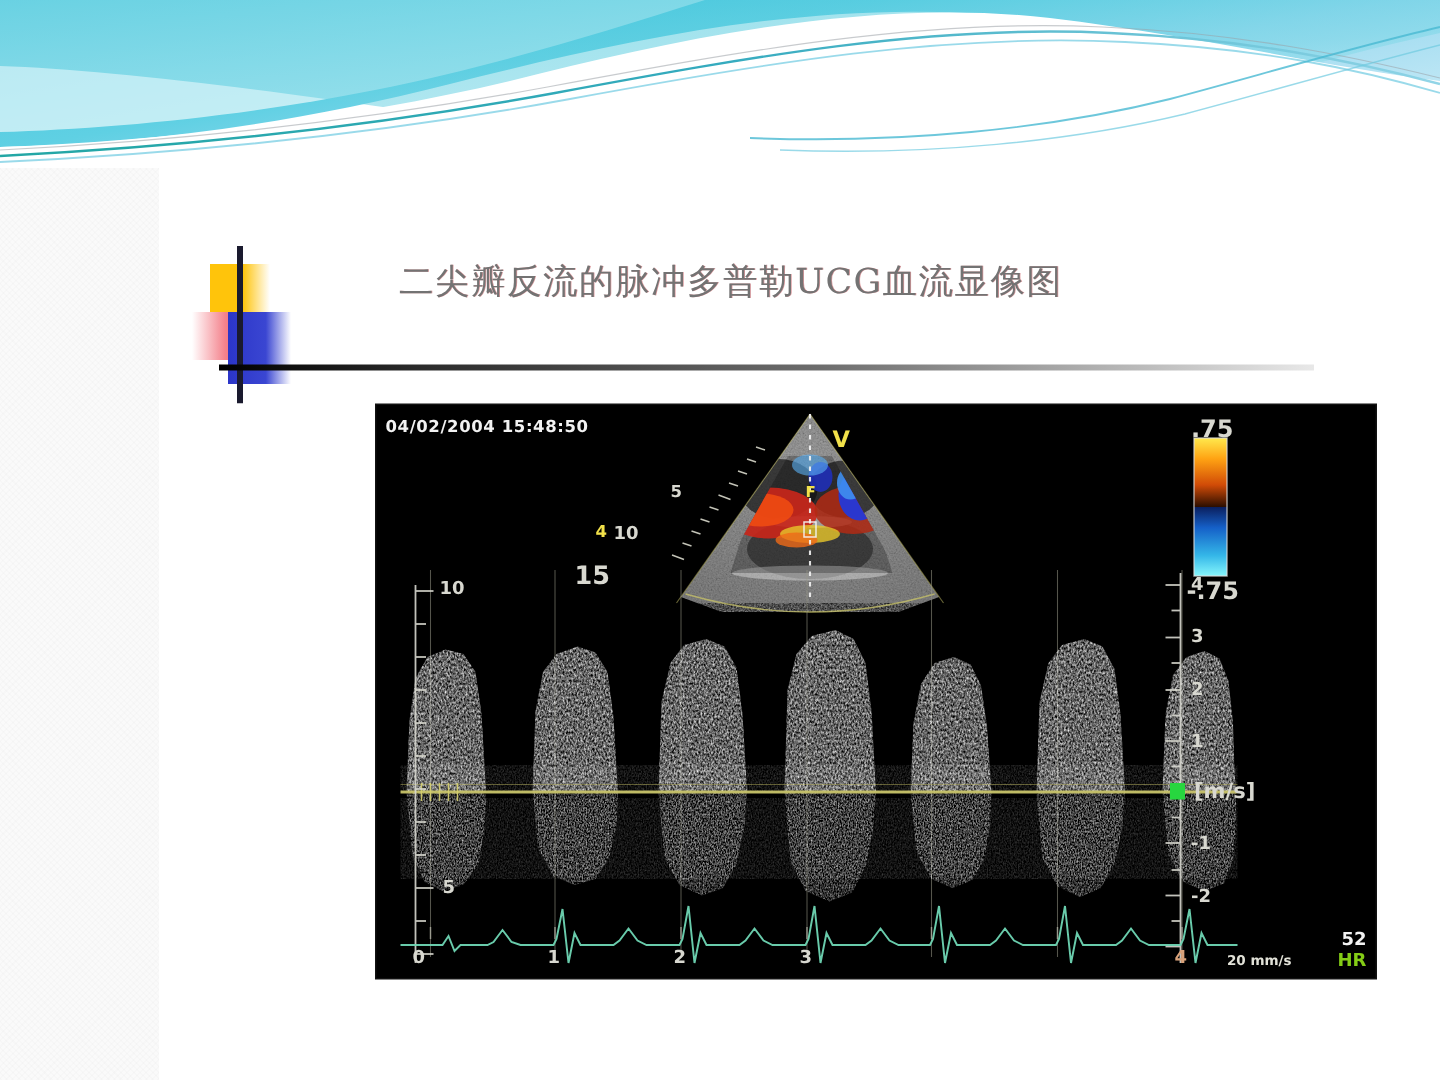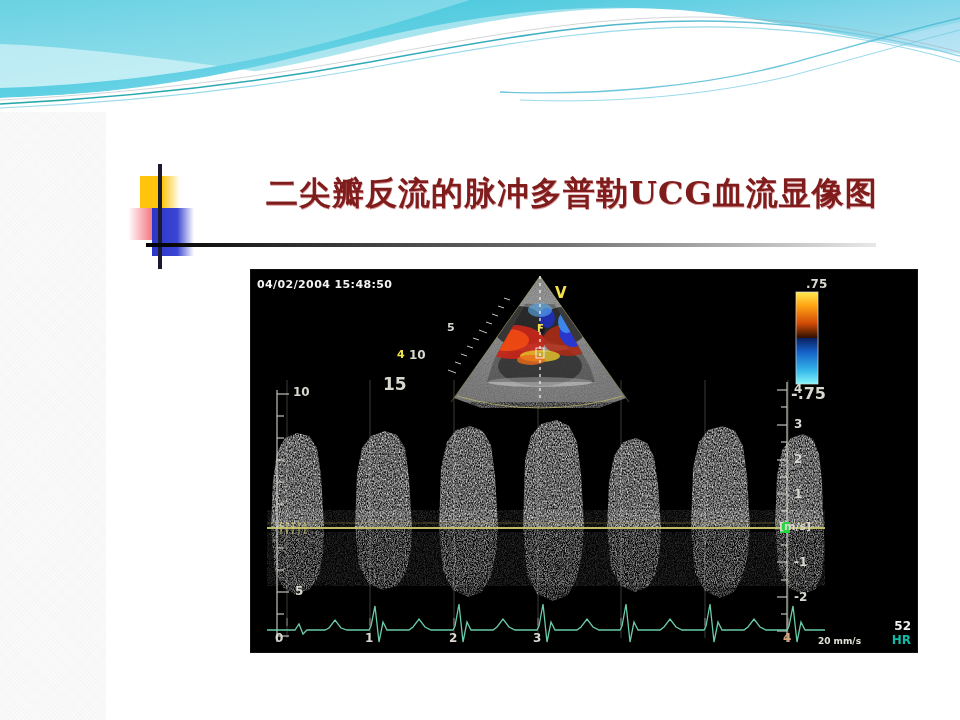--- a/index.html
+++ b/index.html
@@ -26,23 +26,23 @@
 
   
   .title-block{position:absolute;left:128px;top:160px;width:760px;height:110px;}
 
   .deco{position:absolute;left:0;top:4px;width:100px;height:105px;}
 
   .title-text{
     position:absolute;left:138px;top:12px;
     width:620px;
     font-family:"DejaVu Serif","Liberation Serif",serif;
-    font-size:32px;
-    font-weight:700;
-    color:#7f1d1d;
+    font-size:23px;
+    font-weight:400;
+    color:#737373;
     letter-spacing:1px;
     white-space:nowrap;
     text-shadow:0.5px 0.5px 0 rgba(180,30,40,.45);
   }
 
   .title-rule{
     position:absolute;left:18px;top:83px;width:730px;height:4px;
     background:linear-gradient(to right,#000000 0%,#2a2a2a 18%,#6d6d6d 55%,#bdbdbd 85%,#e8e8e8 100%);
   }
 
@@ -60,21 +60,21 @@
     font-family:"DejaVu Sans","Liberation Sans",sans-serif;
     font-weight:700;line-height:1;
     white-space:nowrap;
   }
   .t-stamp{left:6px;top:9px;font-size:11px;letter-spacing:.4px;color:#f2f2f2;}
 
   .lbl-dim{color:#d8d8d0;}
   .lbl-yellow{color:#f2e14a;}
 
   .hr-val{right:6px;bottom:20px;font-size:12px;color:#f2f2f2;text-align:right;}
-  .hr-lab{right:6px;bottom:6px;font-size:12px;color:#14b8a6;text-align:right;}
+  .hr-lab{right:6px;bottom:6px;font-size:12px;color:#84cc16;text-align:right;}
   .sweep{right:56px;bottom:6px;font-size:9px;color:#e2e2d8;font-weight:600;}
 </style>
 </head>
 <body>
 
 <div class="slide">
 
   <div class="left-strip"></div>
 
   <div class="banner">
@@ -357,28 +357,28 @@
 
       <div class="us-text t-stamp">04/02/2004 15:48:50</div>
 
       <div class="us-text lbl-dim" style="left:196px;top:52px;font-size:11px;">5</div>
       <div class="us-text lbl-dim" style="left:158px;top:79px;font-size:12px;">10</div>
       <div class="us-text lbl-dim" style="left:132px;top:106px;font-size:17px;">15</div>
       <div class="us-text lbl-yellow" style="left:146px;top:79px;font-size:11px;">4</div>
       <div class="us-text lbl-yellow" style="left:304px;top:16px;font-size:15px;">V</div>
       <div class="us-text lbl-yellow" style="left:286px;top:54px;font-size:10px;">F</div>
 
-      <div class="us-text lbl-dim" style="left:543px;top:8px;font-size:12px;margin-left:12px;">.75</div>
+      <div class="us-text lbl-dim" style="left:543px;top:8px;font-size:16px;">.75</div>
       <div class="us-text lbl-dim" style="left:540px;top:116px;font-size:16px;">-.75</div>
 
       <div class="us-text lbl-dim" style="left:543px;top:113px;font-size:12px;">4</div>
       <div class="us-text lbl-dim" style="left:543px;top:148px;font-size:12px;">3</div>
       <div class="us-text lbl-dim" style="left:543px;top:183px;font-size:12px;">2</div>
       <div class="us-text lbl-dim" style="left:543px;top:218px;font-size:12px;">1</div>
-      <div class="us-text lbl-dim" style="left:528px;top:251px;font-size:11px;">[m/s]</div>
+      <div class="us-text lbl-dim" style="left:545px;top:251px;font-size:14px;">[m/s]</div>
       <div class="us-text lbl-dim" style="left:543px;top:286px;font-size:12px;">-1</div>
       <div class="us-text lbl-dim" style="left:543px;top:321px;font-size:12px;">-2</div>
 
       <div class="us-text lbl-dim" style="left:42px;top:116px;font-size:12px;">10</div>
       <div class="us-text lbl-dim" style="left:44px;top:315px;font-size:12px;">5</div>
 
       <div class="us-text lbl-dim" style="left:24px;top:362px;font-size:12px;">0</div>
       <div class="us-text lbl-dim" style="left:114px;top:362px;font-size:12px;">1</div>
       <div class="us-text lbl-dim" style="left:198px;top:362px;font-size:12px;">2</div>
       <div class="us-text lbl-dim" style="left:282px;top:362px;font-size:12px;">3</div>

